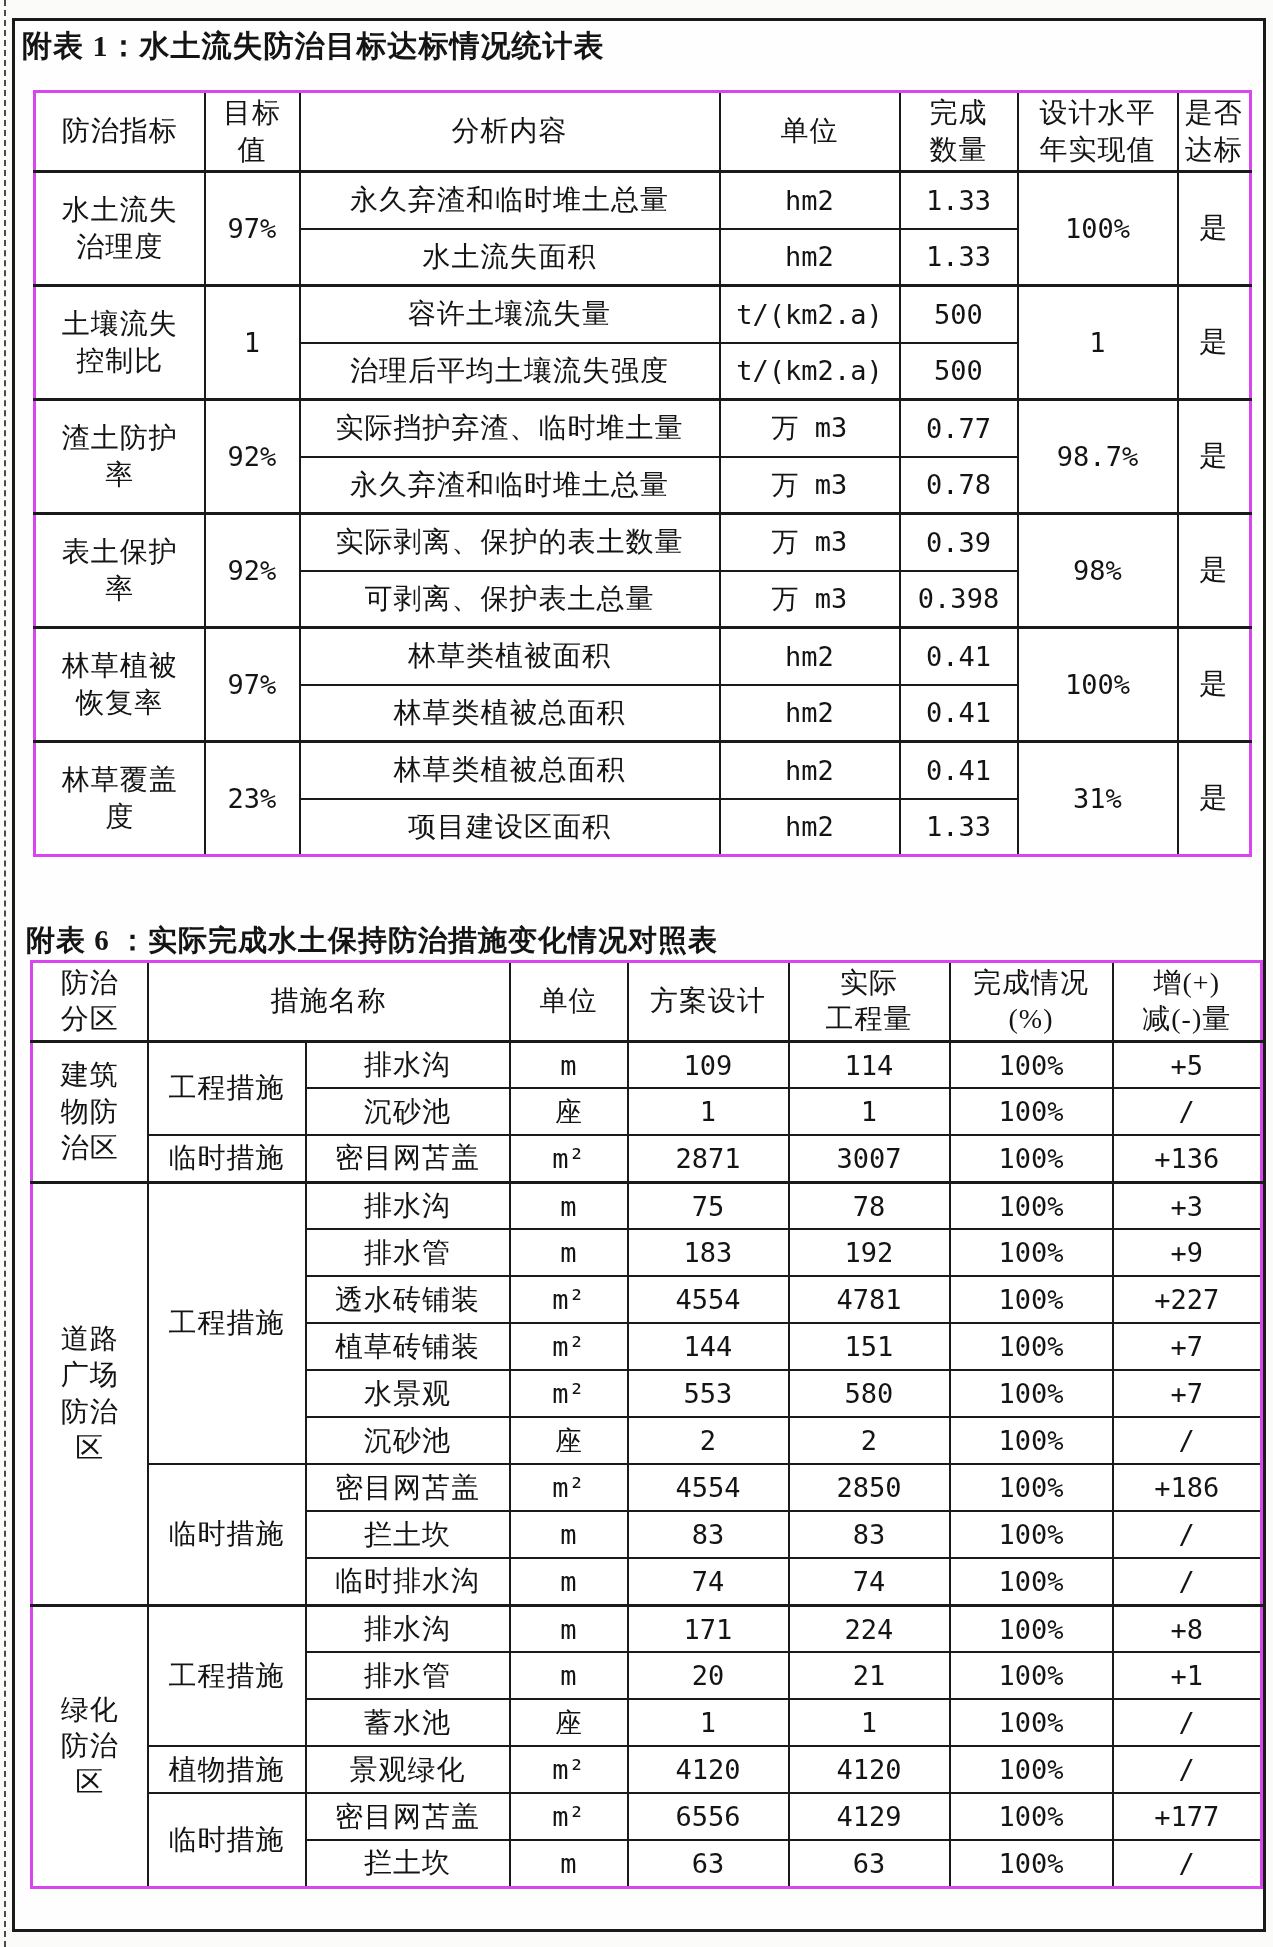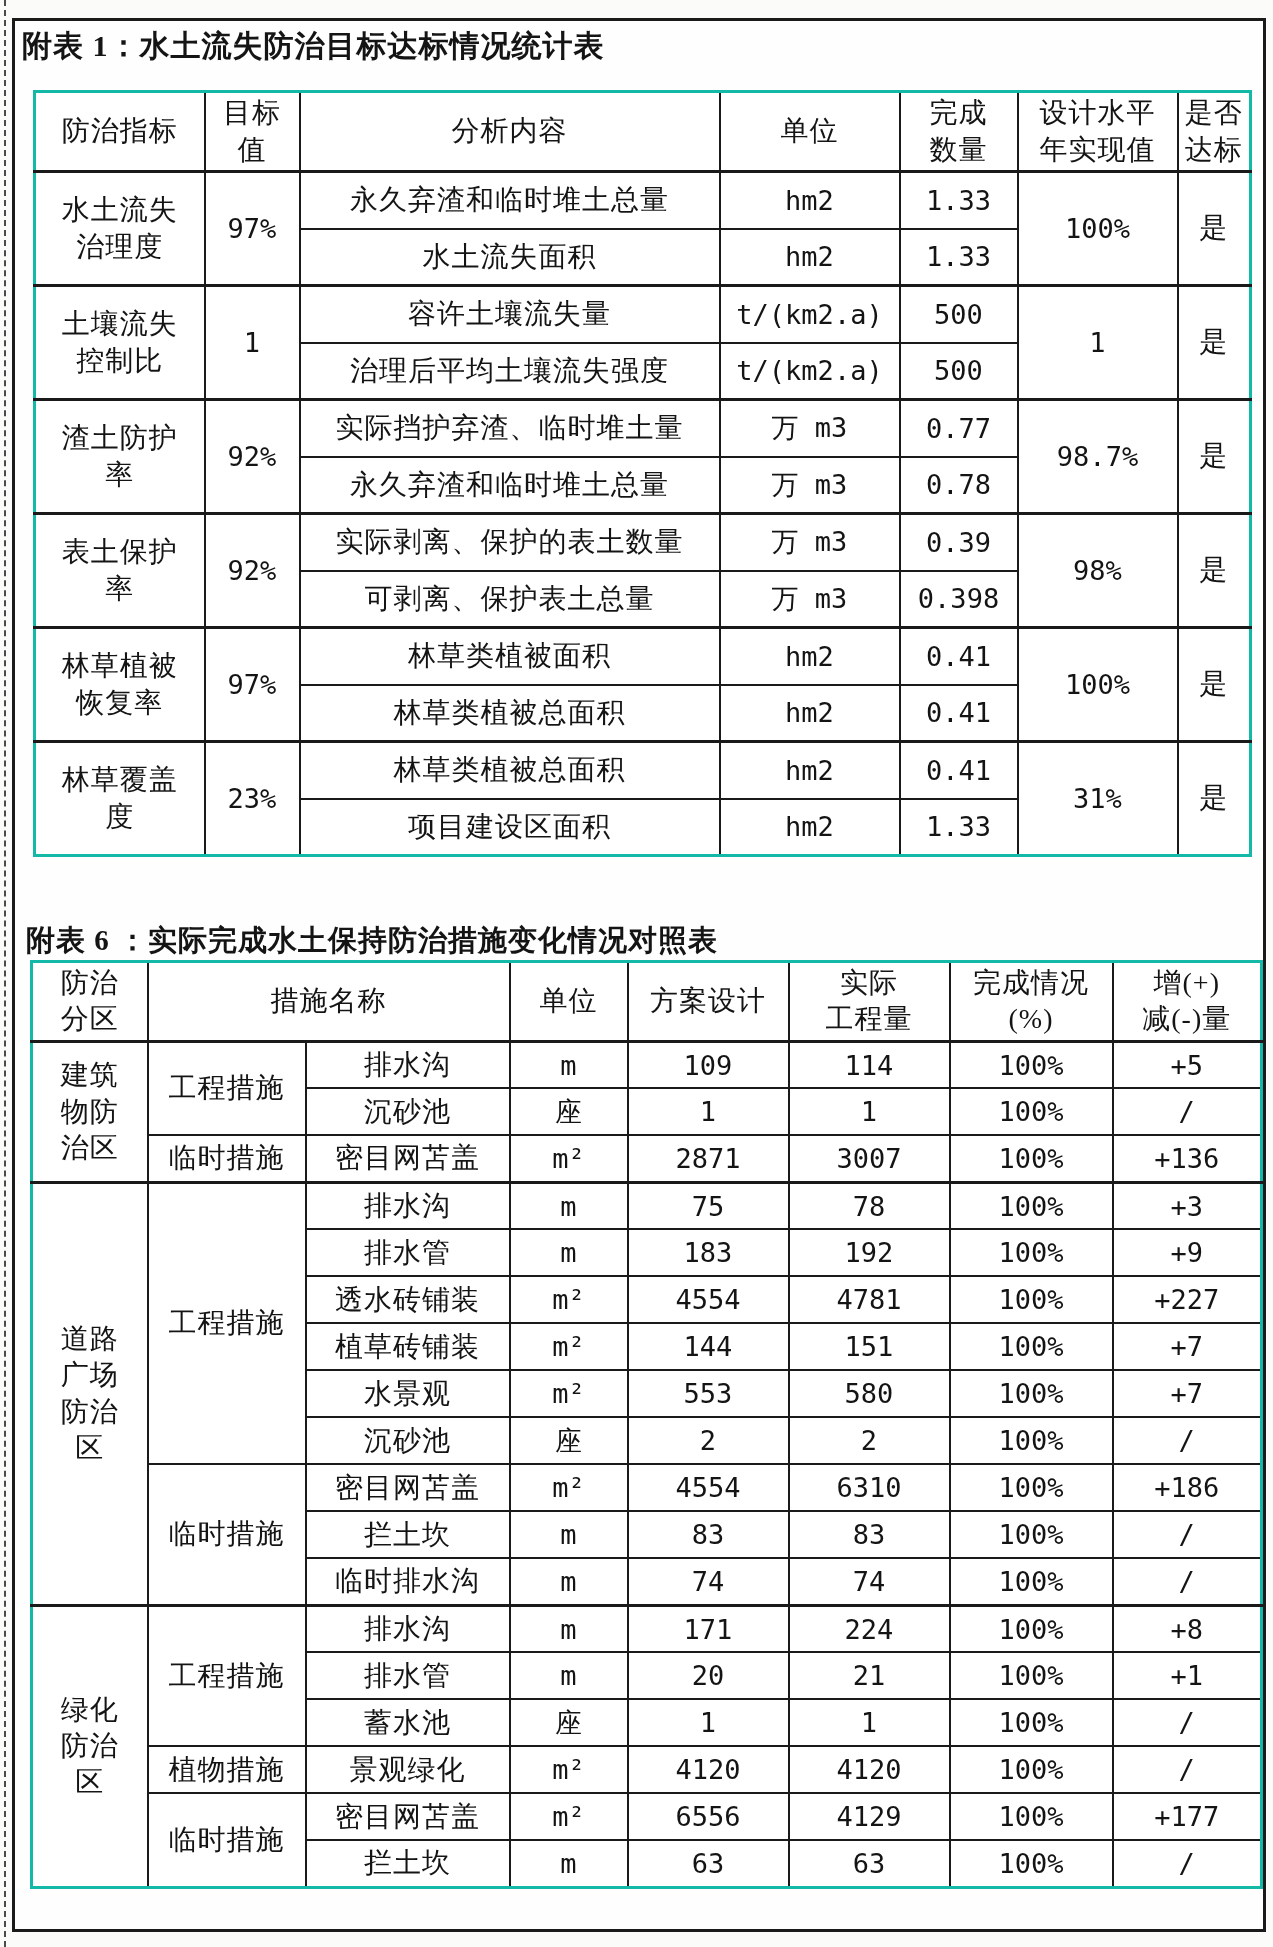--- a/index.html
+++ b/index.html
@@ -28,21 +28,21 @@
     white-space:nowrap;
   }
   #title1 { left:22px; top:26px; }
   #title2 { left:26px; top:921px; font-size:29px; }
 
   table {
     position:absolute;
     border-collapse:collapse;
     table-layout:fixed;
     background:#fff;
-    border:3px solid #14b8a6;
+    border:3px solid #d946ef;
   }
   #table1 { left:33px; top:90px; width:1216px; }
   #table2 { left:30px; top:960px; width:1230px; }
 
   th, td {
     border:2px solid #1a1a1a;
     text-align:center;
     vertical-align:middle;
     padding:2px 4px;
     overflow:hidden;
@@ -303,21 +303,21 @@
         <td class="num">2</td>
         <td class="num">2</td>
         <td class="num">100%</td>
         <td class="num">/</td>
       </tr>
       <tr>
         <td class="ch" rowspan="3">临时措施</td>
         <td class="ch">密目网苫盖</td>
         <td class="num">m²</td>
         <td class="num">4554</td>
-        <td class="num">6310</td>
+        <td class="num">2850</td>
         <td class="num">100%</td>
         <td class="num">+186</td>
       </tr>
       <tr>
         <td class="ch">拦土坎</td>
         <td class="num">m</td>
         <td class="num">83</td>
         <td class="num">83</td>
         <td class="num">100%</td>
         <td class="num">/</td>

